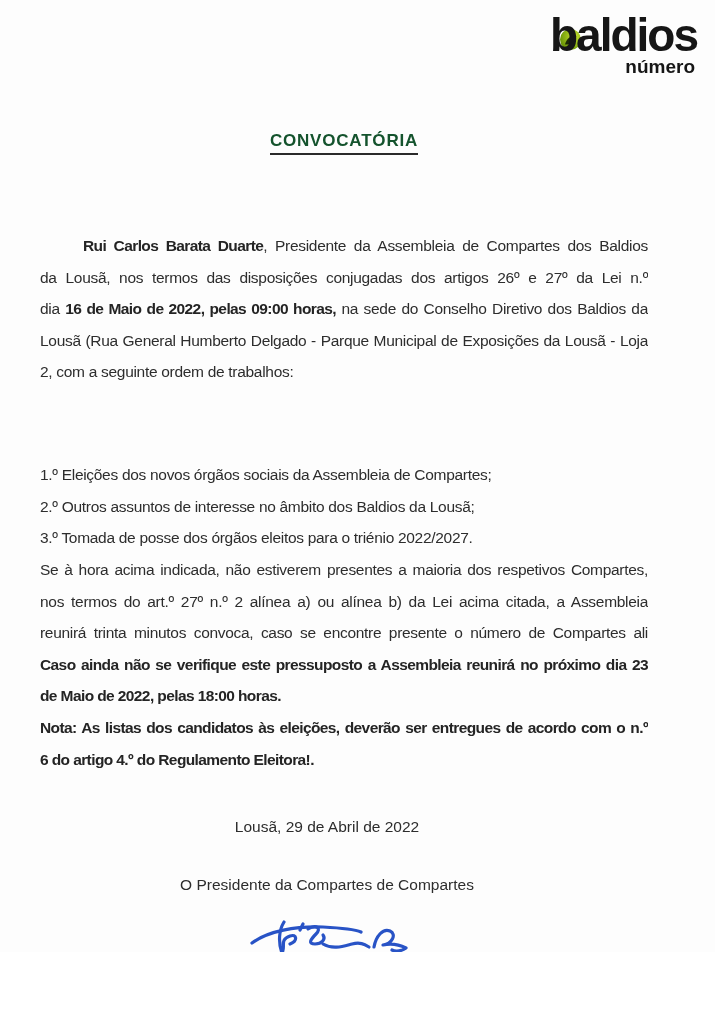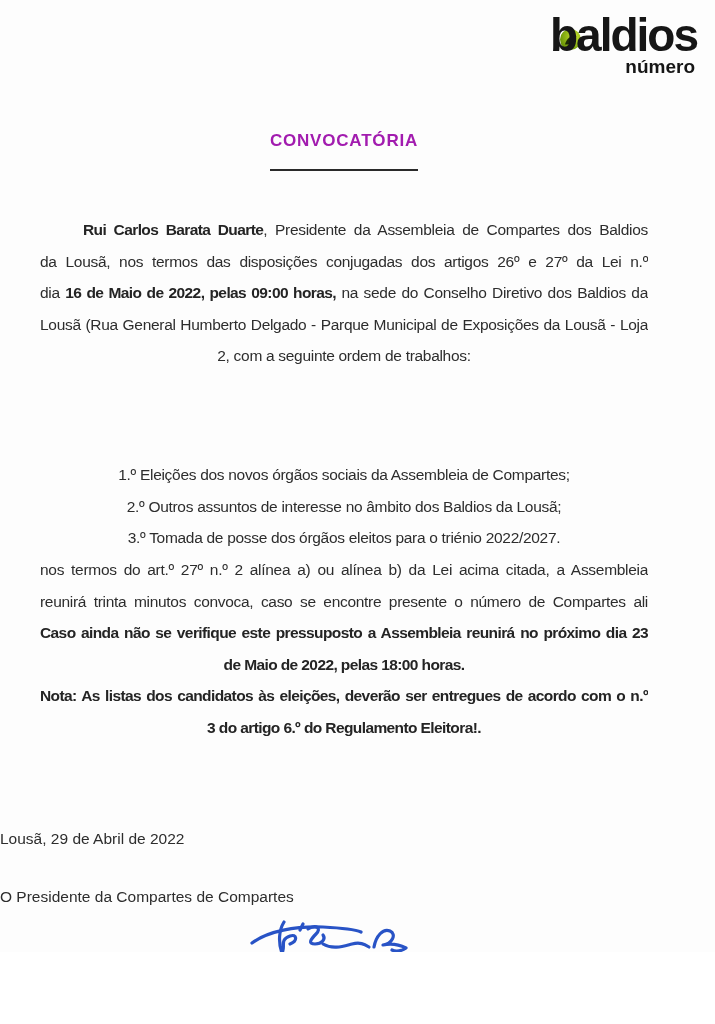--- a/index.html
+++ b/index.html
@@ -20,33 +20,33 @@
   }
   .leaf{position:absolute;left:10px;top:19px;z-index:-1;}
   .region{
     display:block;font-weight:bold;font-size:19px;line-height:1;
     letter-spacing:0px;color:#161616;margin-top:-4px;padding-right:2px;
   }
   
   .title-wrap{position:absolute;top:131px;left:40px;width:608px;text-align:center;}
   .doc-title{
     display:inline-block;font-weight:bold;font-size:17px;letter-spacing:0.8px;
-    color:#a21caf;border-bottom:2px solid #2a2a2a;padding-bottom:18px;text-align:right;
+    color:#14532d;border-bottom:2px solid #2a2a2a;padding-bottom:2px;text-align:right;
   }
   
   .block{position:absolute;left:40px;width:608px;font-size:15.5px;line-height:31.6px;letter-spacing:-0.3px;}
-  .intro{top:214px;}
+  .intro{top:230px;}
   .agenda{top:431px;margin-top:28px;}
   .conditions{top:554px;}
-  .line{text-align:center;overflow:hidden;}
+  .line{text-align:left;overflow:hidden;}
   .line.justify{text-align:justify;text-align-last:justify;}
   .line.indent{text-indent:43px;}
   .line .b{font-weight:bold;letter-spacing:-0.6px;color:#242424;}
   
-  .centerband{position:absolute;left:0;width:654px;font-size:15.5px;margin-top:12px;}
+  .centerband{position:absolute;left:0;width:654px;text-align:center;font-size:15.5px;}
   .date-line{top:818px;}
   .signer-role{top:876px;}
   .signature-svg{position:absolute;top:916px;left:248px;}
   .sig-line{position:absolute;top:954px;left:158px;width:337px;height:2px;background:#3e3e3e;}
   .signer-name{top:964px;font-style:italic;font-weight:bold;font-size:15.5px;color:#2a2a2a;}
 </style>
 </head>
 <body>
 
 <div class="page">
@@ -80,26 +80,27 @@
       <div class="line"><span>2, com a seguinte ordem de trabalhos:</span></div>
     </div>
 
   <div class="block agenda">
       <div class="line"><span>1.º Eleições dos novos órgãos sociais da Assembleia de Compartes;</span></div>
       <div class="line"><span>2.º Outros assuntos de interesse no âmbito dos Baldios da Lousã;</span></div>
       <div class="line"><span>3.º Tomada de posse dos órgãos eleitos para o triénio 2022/2027.</span></div>
     </div>
 
   <div class="block conditions">
+      <div class="line justify"><span>Se à hora acima indicada, não estiverem presentes a maioria dos respetivos Compartes,</span></div>
       <div class="line justify"><span>nos termos do art.º 27º n.º 2 alínea a) ou alínea b) da Lei acima citada, a Assembleia</span></div>
       <div class="line justify"><span>reunirá trinta minutos convoca, caso se encontre presente o número de Compartes ali</span></div>
       <div class="line justify"><span class="b">Caso ainda não se verifique este pressuposto a Assembleia reunirá no próximo dia 23</span></div>
       <div class="line"><span class="b">de Maio de 2022, pelas 18:00 horas.</span></div>
       <div class="line justify"><span class="b">Nota: As listas dos candidatos às eleições, deverão ser entregues de acordo com o n.º</span></div>
-      <div class="line"><span class="b">3 do artigo 6.º do Regulamento Eleitora!.</span></div>
+      <div class="line"><span class="b">6 do artigo 4.º do Regulamento Eleitora!.</span></div>
     </div>
 
   <div class="centerband date-line">Lousã, 29 de Abril de 2022</div>
 
   <div class="centerband signer-role">O Presidente da Compartes de Compartes</div>
 
   <svg class="signature-svg" width="170" height="44" viewBox="0 0 170 44" aria-hidden="true">
     <g fill="none" stroke="#2853c6" stroke-width="3.2" stroke-linecap="round" stroke-linejoin="round">
       <path class="sig-stroke" d="M4,27 C20,15 48,10 75,11 C95,12 106,13 113,16" stroke="#2853c6"></path>
       <path class="sig-stroke" d="M36,6 C31,14 30,26 34,37 C38,30 31,24 42,20 C49,17.5 50,25 42,28" stroke="#2853c6"></path>

